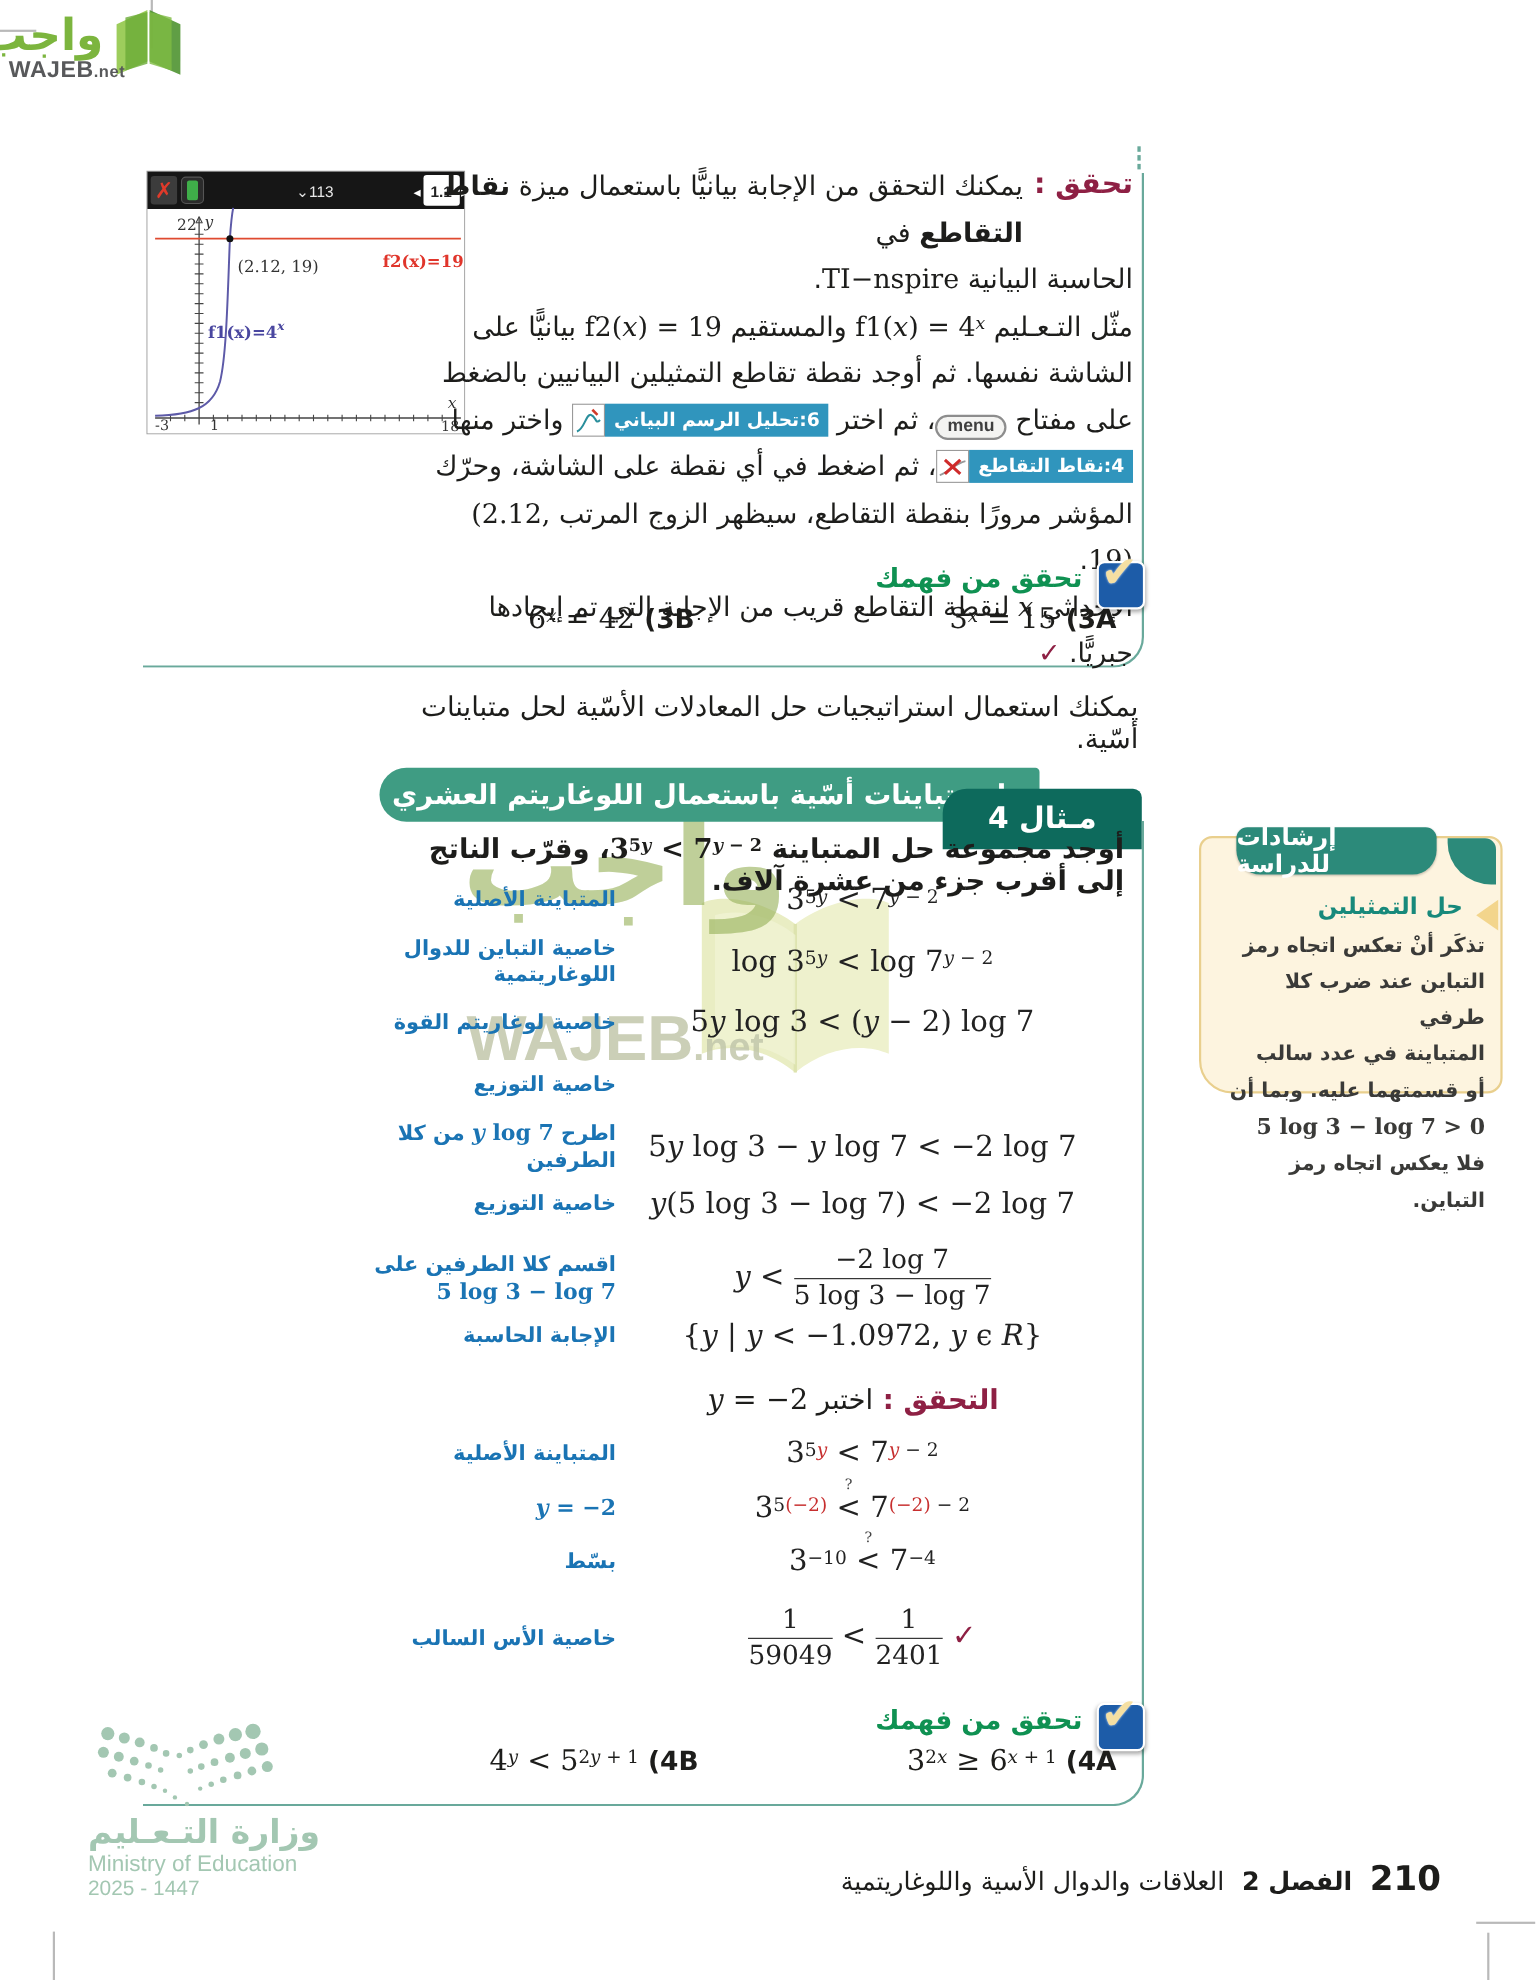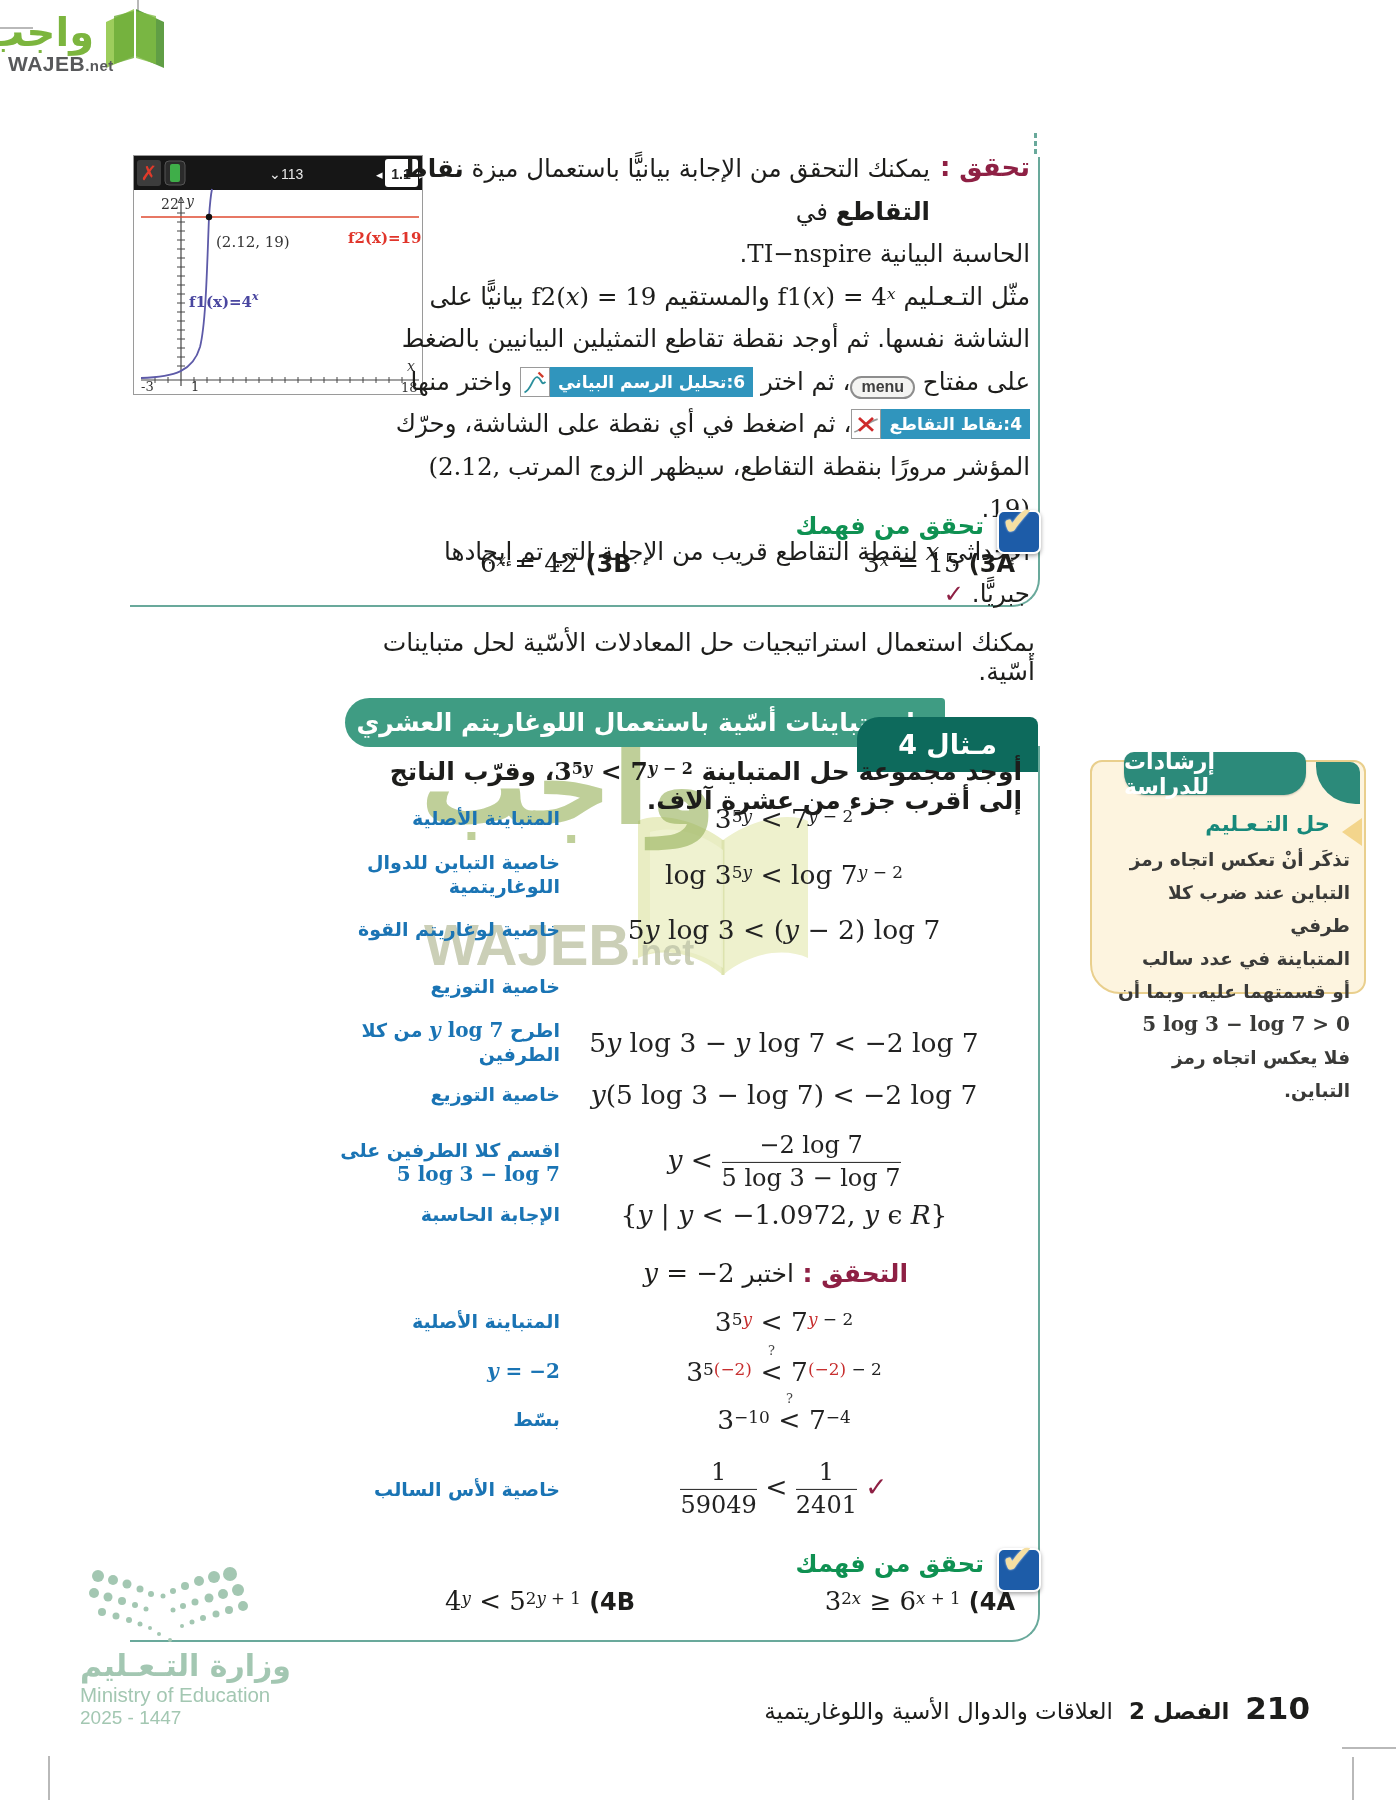--- a/index.html
+++ b/index.html
@@ -267,21 +267,21 @@
         <div class="s-label"><span>خاصية الأس السالب</span></div>
       </div>
     </div>
 
   <div class="tipbox" style="left:1090px;top:760px;width:272px;height:230px;"></div>
   <div class="tip-corner" style="left:1316px;top:762px;width:44px;height:42px;"></div>
   <div class="tip-tab" style="left:1124px;top:752px;width:182px;height:43px;">
     <span>إرشادات للدراسة</span>
   </div>
   <div class="tip-arrow" style="left:1342px;top:818px;"></div>
-  <div class="abs tip-title rtl" style="right:66px;top:812px;">حل التـعـليم</div>
+  <div class="abs tip-title rtl" style="right:66px;top:812px;">حل التمثيلين</div>
   <div class="abs rtl" style="right:46px;top:843px;width:240px;" id="tip-lines">
       <div class="tip-line"><span>تذكَر أنْ تعكس اتجاه رمز</span></div>
       <div class="tip-line"><span>التباين عند ضرب كلا طرفي</span></div>
       <div class="tip-line"><span>المتباينة في عدد سالب</span></div>
       <div class="tip-line"><span>أو قسمتهما عليه. وبما أن</span></div>
       <div class="tip-line"><span class="math" dir="ltr"><span>5 log 3 − log 7 &gt; 0</span></span></div>
       <div class="tip-line"><span>فلا يعكس اتجاه رمز التباين.</span></div>
     </div>
 
   <div class="chk" style="left:997px;top:1548px;">

